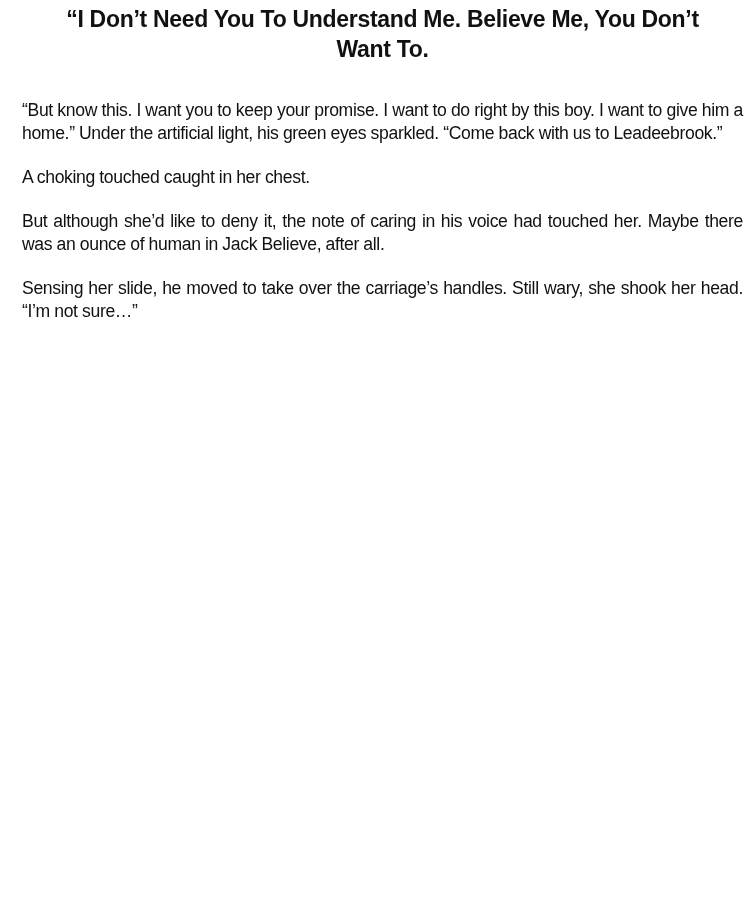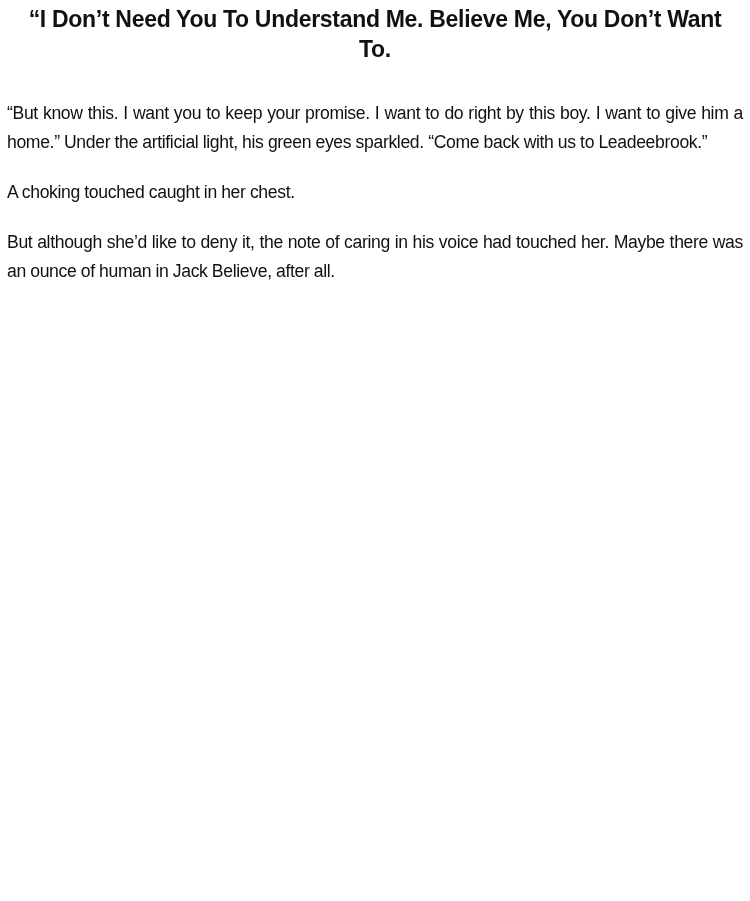--- a/index.html
+++ b/index.html
@@ -8,46 +8,47 @@
       background: #ffffff;
     }
     body {
       width: 750px;
       height: 901px;
       overflow: hidden;
       font-family: "Liberation Sans", sans-serif;
       color: #111111;
     }
     .page {
-      padding: 4px 7px 0 7px;
+      padding: 4px 7px 0 22px;
     }
     .title {
       margin: 0;
       font-size: 23px;
       line-height: 30px;
       font-weight: bold;
       text-align: center;
       letter-spacing: -0.3px;
       padding: 0 20px;
     }
     .body-text {
       margin-top: 35px;
     }
     .para {
       margin: 0 0 21px 0;
       font-size: 17.6px;
-      line-height: 29px;
+      line-height: 23px;
       text-align: justify;
       letter-spacing: -0.35px;
       word-spacing: -0.2px;
     }
   </style>
 </head>
 <body>
 
 <div class="page">
   <h1 class="title">“I Don’t Need You To Understand Me. Believe Me, You Don’t Want To.</h1>
   <div class="body-text">
     <p class="para">“But know this. I want you to keep your promise. I want to do right by this boy. I want to give him a home.” Under the artificial light, his green eyes sparkled. “Come back with us to Leadeebrook.”</p>
     <p class="para">A choking touched caught in her chest.</p>
     <p class="para">But although she’d like to deny it, the note of caring in his voice had touched her. Maybe there was an ounce of human in Jack Believe, after all.</p>
+    <p class="para">Sensing her slide, he moved to take over the carriage’s handles. Still wary, she shook her head. “I’m not sure…”</p>
   </div>
 </div>
 
 </body></html>

